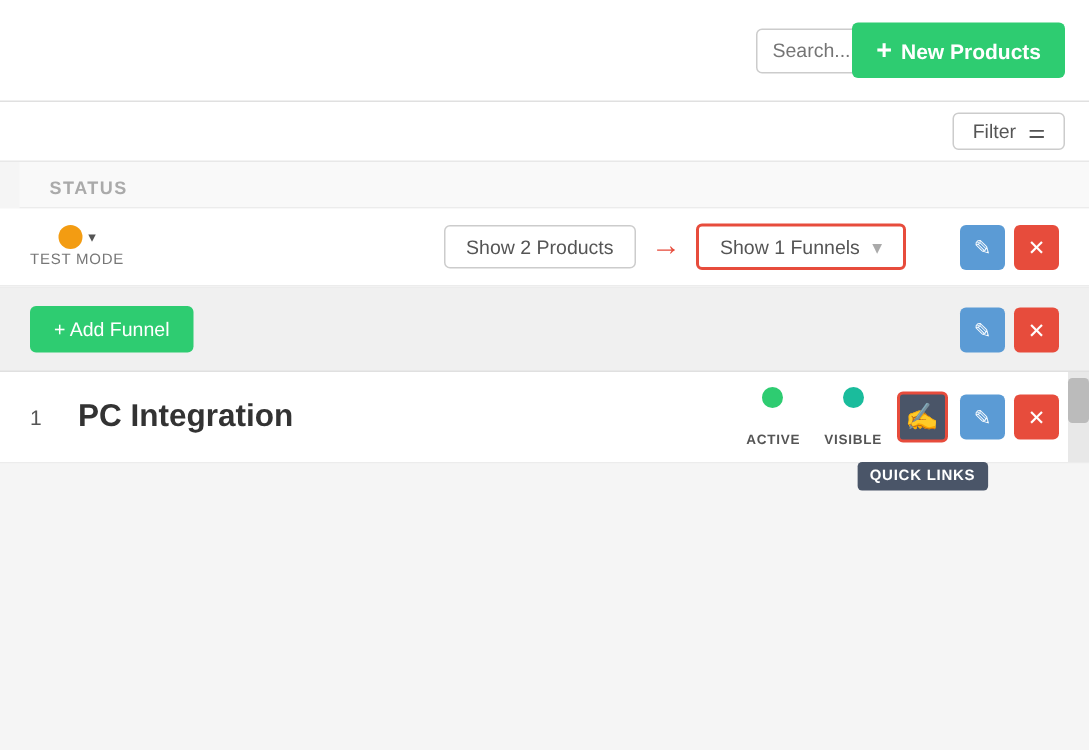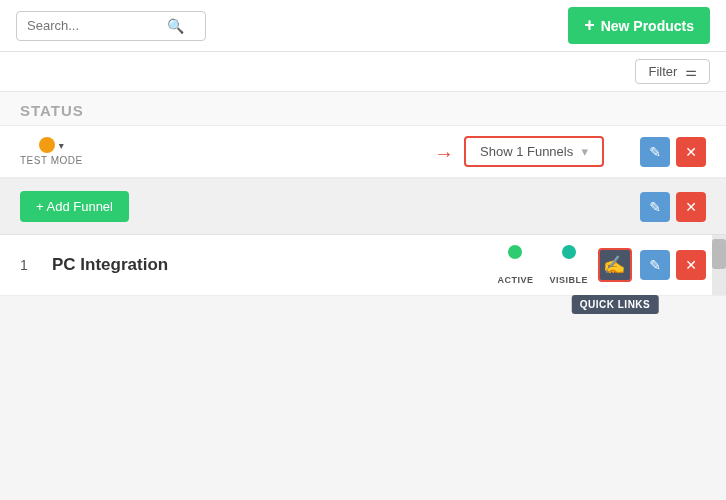--- a/index.html
+++ b/index.html
@@ -8,25 +8,25 @@
       background: #f5f5f5;
       width: 726px;
       height: 500px;
       overflow: hidden;
       position: relative;
     }
 
     
     .top-bar {
       background: #fff;
-      height: 52px;
-      display: flex;
-      align-items: center;
-      justify-content: flex-start;
-      padding: 0 16px;
+      height: 68px;
+      display: flex;
+      align-items: center;
+      justify-content: flex-end;
+      padding: 0 32px;
       position: relative;
       border-bottom: 1px solid #e0e0e0;
     }
     .search-container {
       display: flex;
       align-items: center;
       border: 1px solid #ccc;
       border-radius: 4px;
       padding: 6px 10px;
       width: 190px;
@@ -84,25 +84,26 @@
       background: #fff;
       cursor: pointer;
       font-size: 13px;
       color: #555;
     }
 
     
     .status-header {
       background: #f9f9f9;
       padding: 10px 20px 6px 20px;
-      font-size: 15px;
+      font-size: 12px;
       color: #aaa;
       letter-spacing: 1px;
       font-weight: bold;
       border-bottom: 1px solid #ececec;
+      margin-left: 13px;
     }
 
     
     .campaign-row {
       background: #fff;
       padding: 10px 20px;
       display: flex;
       align-items: center;
       gap: 20px;
       border-bottom: 1px solid #ececec;
@@ -242,21 +243,21 @@
       border-bottom: 1px solid #ececec;
       position: relative;
     }
     .row-number {
       font-size: 14px;
       color: #555;
       margin-right: 16px;
       min-width: 16px;
     }
     .row-title {
-      font-size: 17px;
+      font-size: 21px;
       color: #333;
       font-weight: 600;
       flex: 1;
     }
     .status-badges {
       display: flex;
       align-items: center;
       gap: 16px;
       margin-right: 10px;
     }
@@ -377,20 +378,23 @@
 
     <div class="status-indicator">
       <div class="status-dot-container">
         <div class="status-dot"></div>
         <span class="chevron-down">▾</span>
       </div>
       <span class="status-label">TEST MODE</span>
     </div>
 
     <div class="controls-row">
+      <button class="show-products-btn">
+        <span>Show 2 Products</span>
+      </button>
       <span class="arrow-right">→</span>
       <div class="show-funnels-select">
         <span>Show 1 Funnels</span>
         <span class="chevron">▾</span>
       </div>
     </div>
 
     <div class="action-btns" style="margin-left:16px;">
       <button class="btn-edit">
         <span>✎</span>

